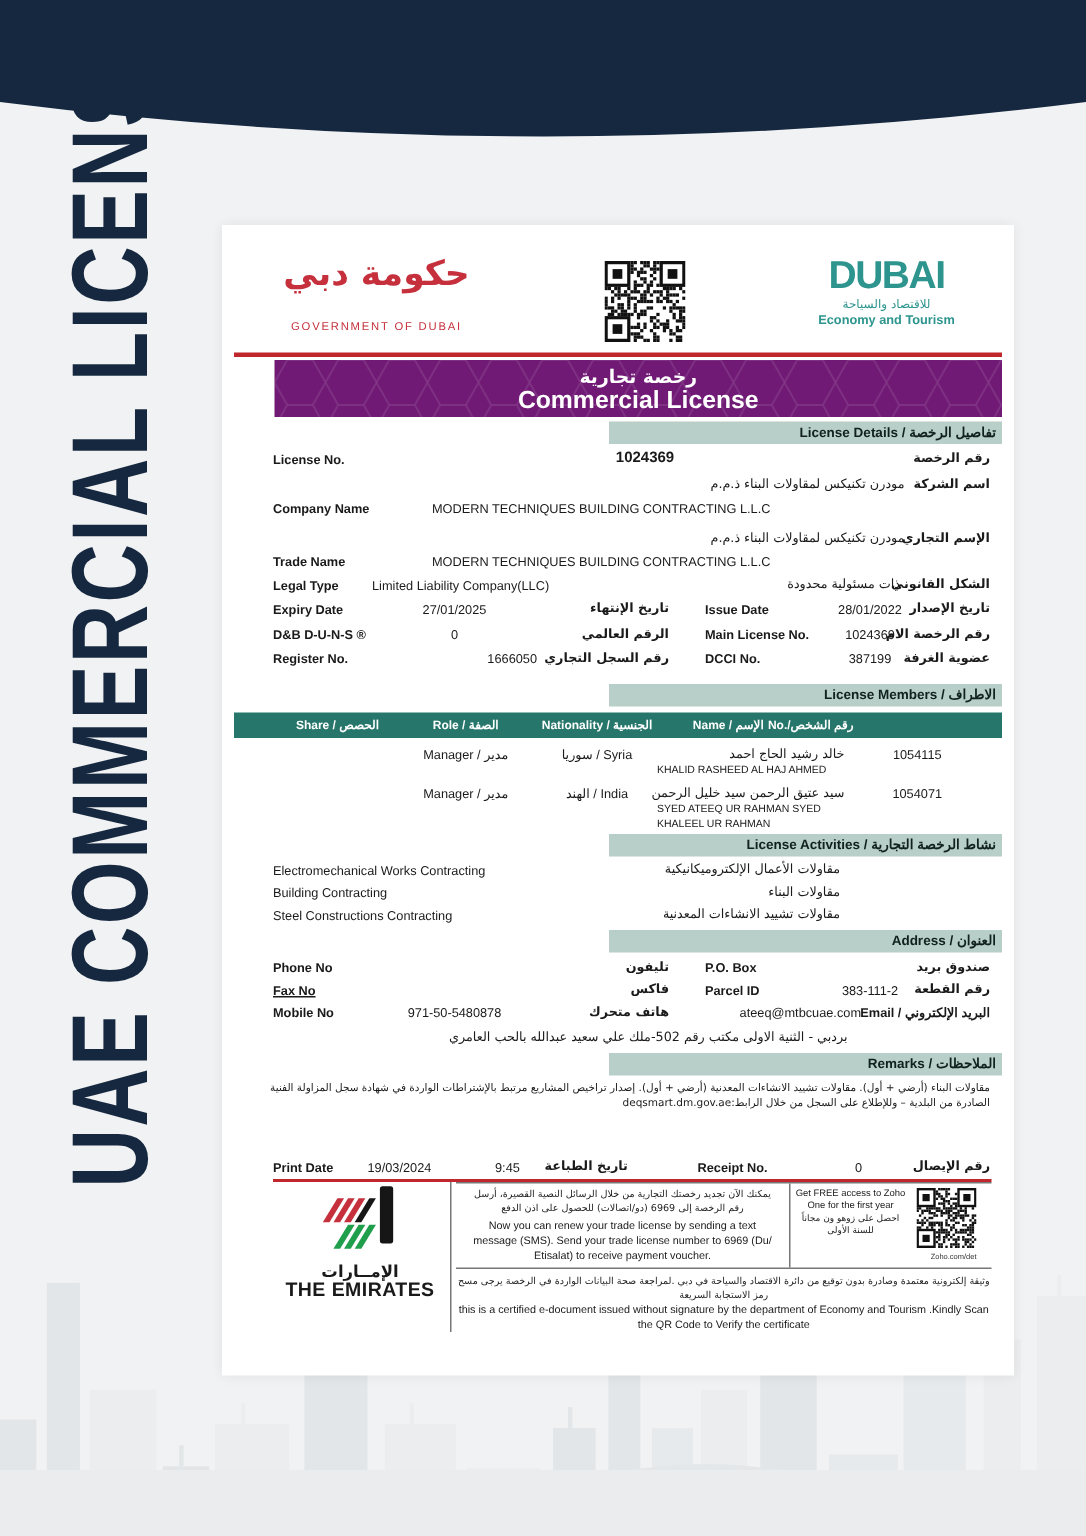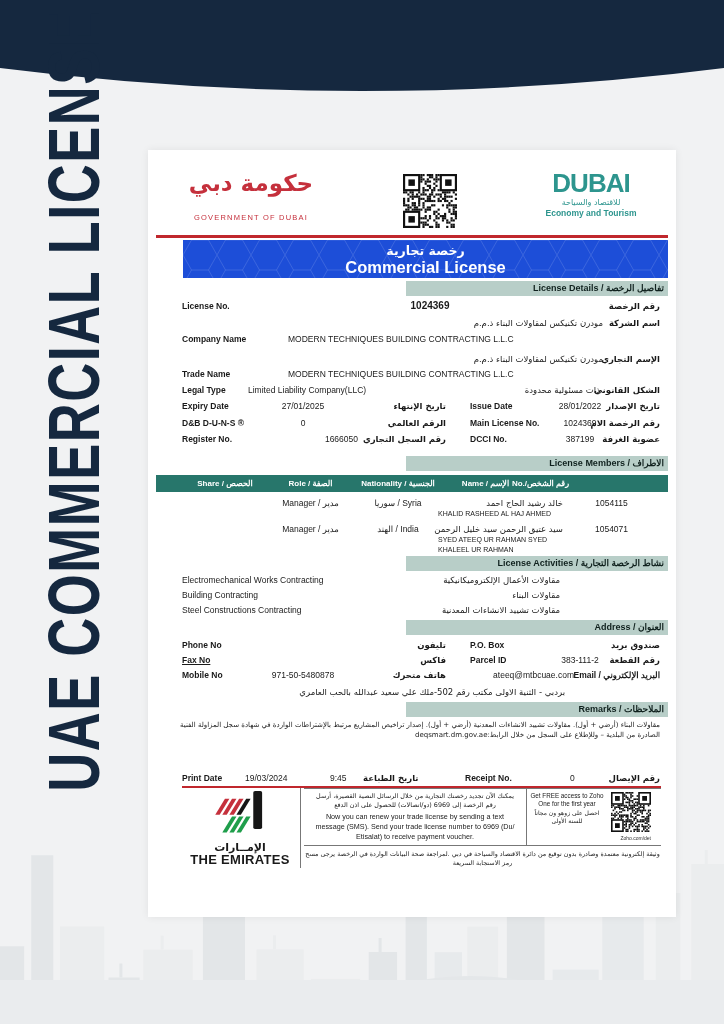--- a/index.html
+++ b/index.html
@@ -33,21 +33,21 @@
   #gov-logo .callig{font-size:23px;line-height:30px;font-weight:bold;}
   #gov-logo .cap{font-size:7.5px;font-weight:normal;letter-spacing:1.2px;margin-top:14px;}
   #qr-top{position:absolute;left:255px;top:24px;width:54px;height:54px;}
   #det-logo{position:absolute;right:26px;top:20px;width:118px;text-align:center;color:#2d958e;}
   #det-logo .wm{font-size:26px;line-height:26px;font-weight:bold;letter-spacing:-1px;}
   #det-logo .arline{font-size:8px;line-height:10px;margin-top:2px;}
   #det-logo .enline{font-size:8.5px;line-height:10px;font-weight:bold;}
   .redline{position:absolute;left:8px;right:8px;height:2.5px;background:#c0272d;}
   
   #banner{
-    position:absolute;left:35px;right:8px;top:90px;height:38px;background:#1d4ed8;
+    position:absolute;left:35px;right:8px;top:90px;height:38px;background:#701a75;
     text-align:center;color:#fff;overflow:hidden;
   }
   #banner .bt-ar{position:relative;font-size:12.5px;line-height:17px;font-weight:bold;margin-top:2px;}
   #banner .bt-en{position:relative;font-size:16.5px;line-height:17px;font-weight:bold;}
   #banner svg{position:absolute;left:0;top:0;}
   
   .secbar{
     position:absolute;left:258px;right:8px;height:15px;background:#b8cec8;
     font-weight:bold;font-size:9px;line-height:15px;text-align:right;padding-right:4px;
     box-sizing:border-box;color:#10211e;
@@ -760,17 +760,18 @@
                   <rect x="31.20" y="4.00" width="4.80" height="4.80"></rect>
                   <rect x="0.80" y="28.00" width="11.20" height="11.20" fill="none" stroke="#111" stroke-width="1.60"></rect>
                   <rect x="4.00" y="31.20" width="4.80" height="4.80"></rect>
                 </svg></div>
             <div class="zcap">Zoho.com/det</div>
           </div>
         </div>
       </div>
       <div id="f-cert">
         <div class="c-ar ar" dir="rtl">وثيقة إلكترونية معتمدة وصادرة بدون توقيع من دائرة الاقتصاد والسياحة في دبي .لمراجعة صحة البيانات الواردة في الرخصة يرجى مسح رمز الاستجابة السريعة</div>
+        <div class="c-en">this is a certified e-document issued without signature by the department of Economy and Tourism .Kindly Scan the QR Code to Verify the certificate</div>
       </div>
     </div>
   </div>
 
 </div>
 
 </body></html>

